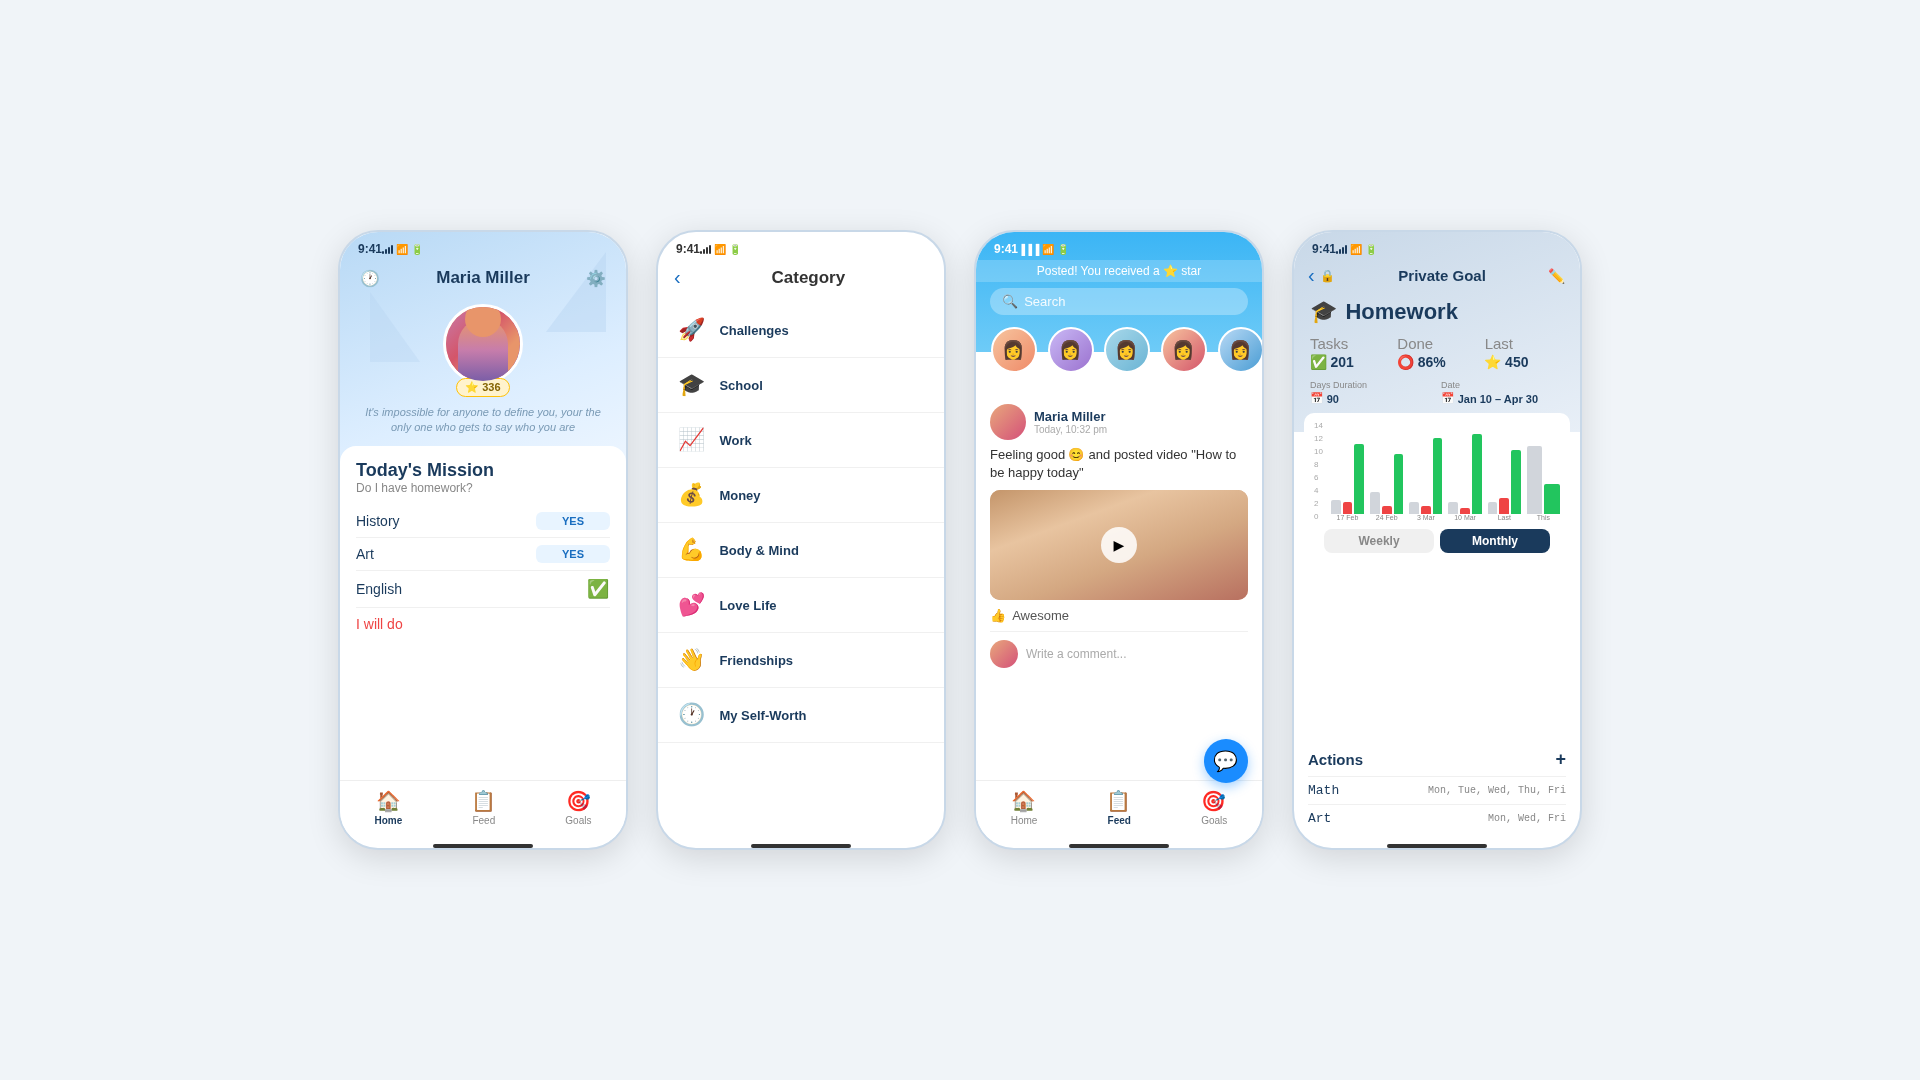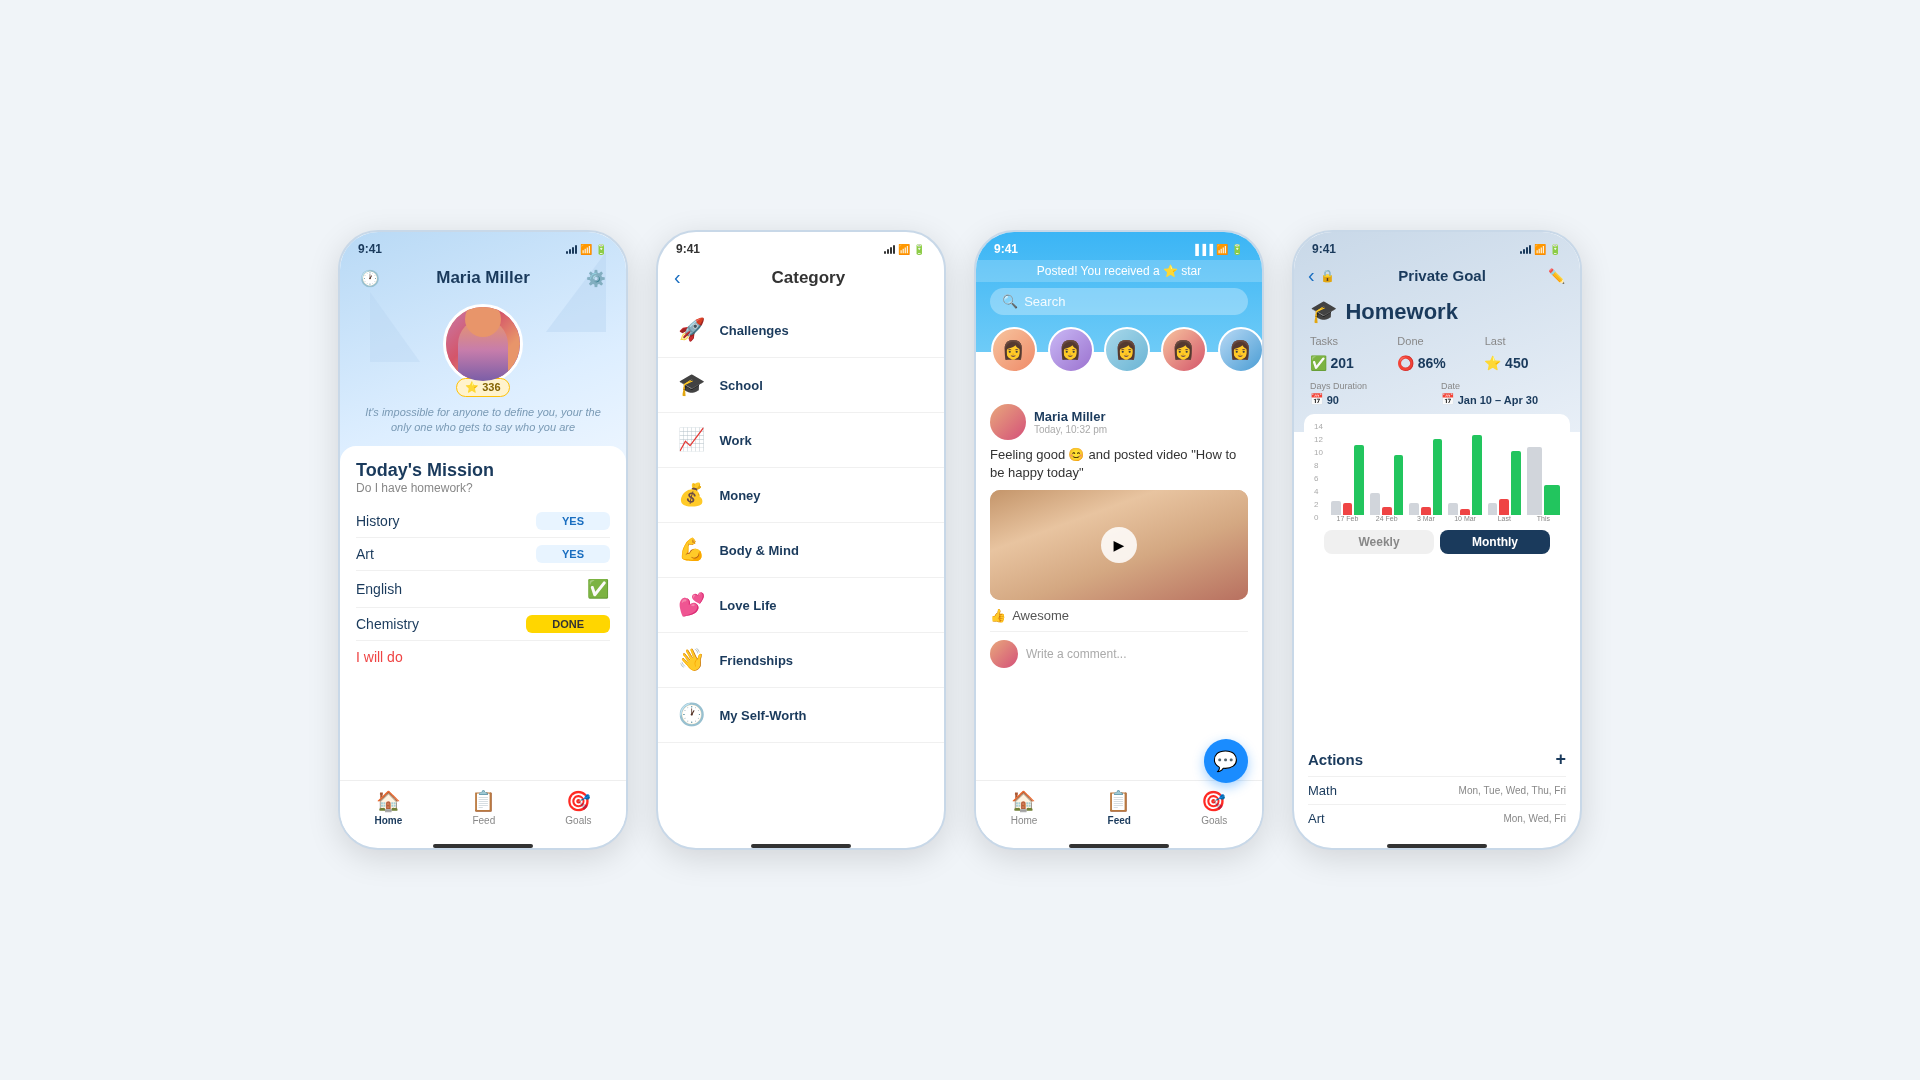--- a/index.html
+++ b/index.html
@@ -30,21 +30,20 @@
       position: relative;
       width: 290px;
       height: 620px;
       display: flex;
       flex-direction: column;
     }
 
     
     .status-bar {
       display: flex;
-      justify-content: space-between;
       align-items: center;
       padding: 10px 18px 4px;
       font-size: 12px;
       font-weight: 600;
       background: transparent;
       position: relative;
       z-index: 2;
     }
 
     
@@ -456,21 +455,21 @@
       font-weight: 800;
       color: #1a3a5c;
     }
     .stats-grid {
       display: grid;
       grid-template-columns: 1fr 1fr 1fr;
       gap: 8px;
       padding: 0 16px 10px;
     }
     .stat-item { }
-    .stat-label { font-size: 11px; color: #888; margin-bottom: 8px; }
+    .stat-label { font-size: 15px; color: #888; margin-bottom: 2px; }
     .stat-val {
       font-size: 14px;
       font-weight: 700;
       color: #1a3a5c;
       display: flex;
       align-items: center;
       gap: 3px;
     }
     .stat-val .green { color: #22c55e; }
     .stat-val .gold { color: #f59e0b; }
@@ -570,20 +569,21 @@
       gap: 24px;
     }
     .action-row {
       display: flex;
       justify-content: space-between;
       align-items: center;
       padding: 6px 0;
       border-top: 1px solid #f0f0f0;
       font-size: 13px;
       color: #1a3a5c;
+      font-family: Liberation Mono, monospace;
     }
     .action-days {
       font-size: 10px;
       color: #888;
     }
 
     
     .sb-icons {
       display: flex;
       align-items: center;
@@ -677,24 +677,20 @@
           <span>History</span>
           <span class="task-badge badge-yes">YES</span>
         </div>
         <div class="task-row">
           <span>Art</span>
           <span class="task-badge badge-yes">YES</span>
         </div>
         <div class="task-row">
           <span>English</span>
           <span class="badge-check">✅</span>
-        </div>
-        <div class="task-row">
-          <span>Chemistry</span>
-          <span class="task-badge badge-done">DONE</span>
         </div>
 
         <div class="i-will-do">I will do</div>
       </div>
 
       <div class="bottom-nav">
         <div class="nav-item active">
           <span class="nav-icon">🏠</span>
           <span>Home</span>
         </div>

